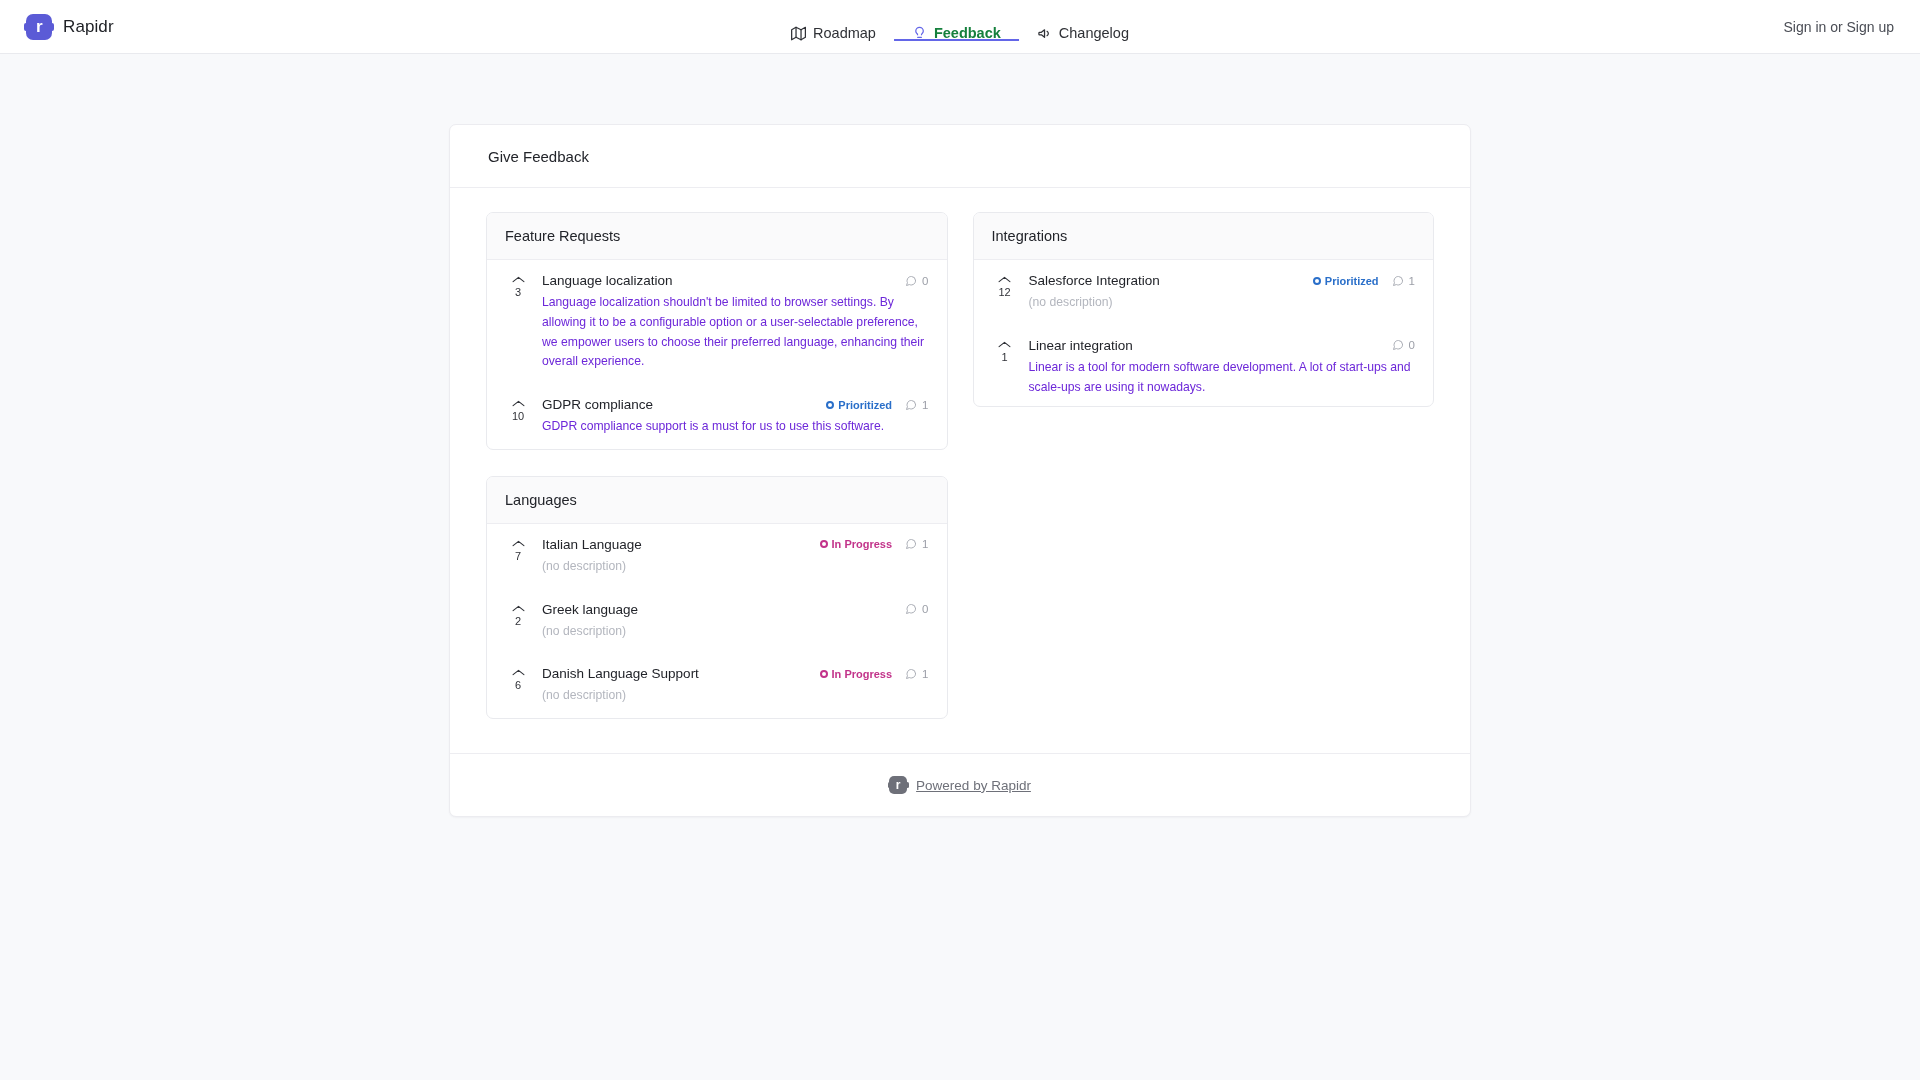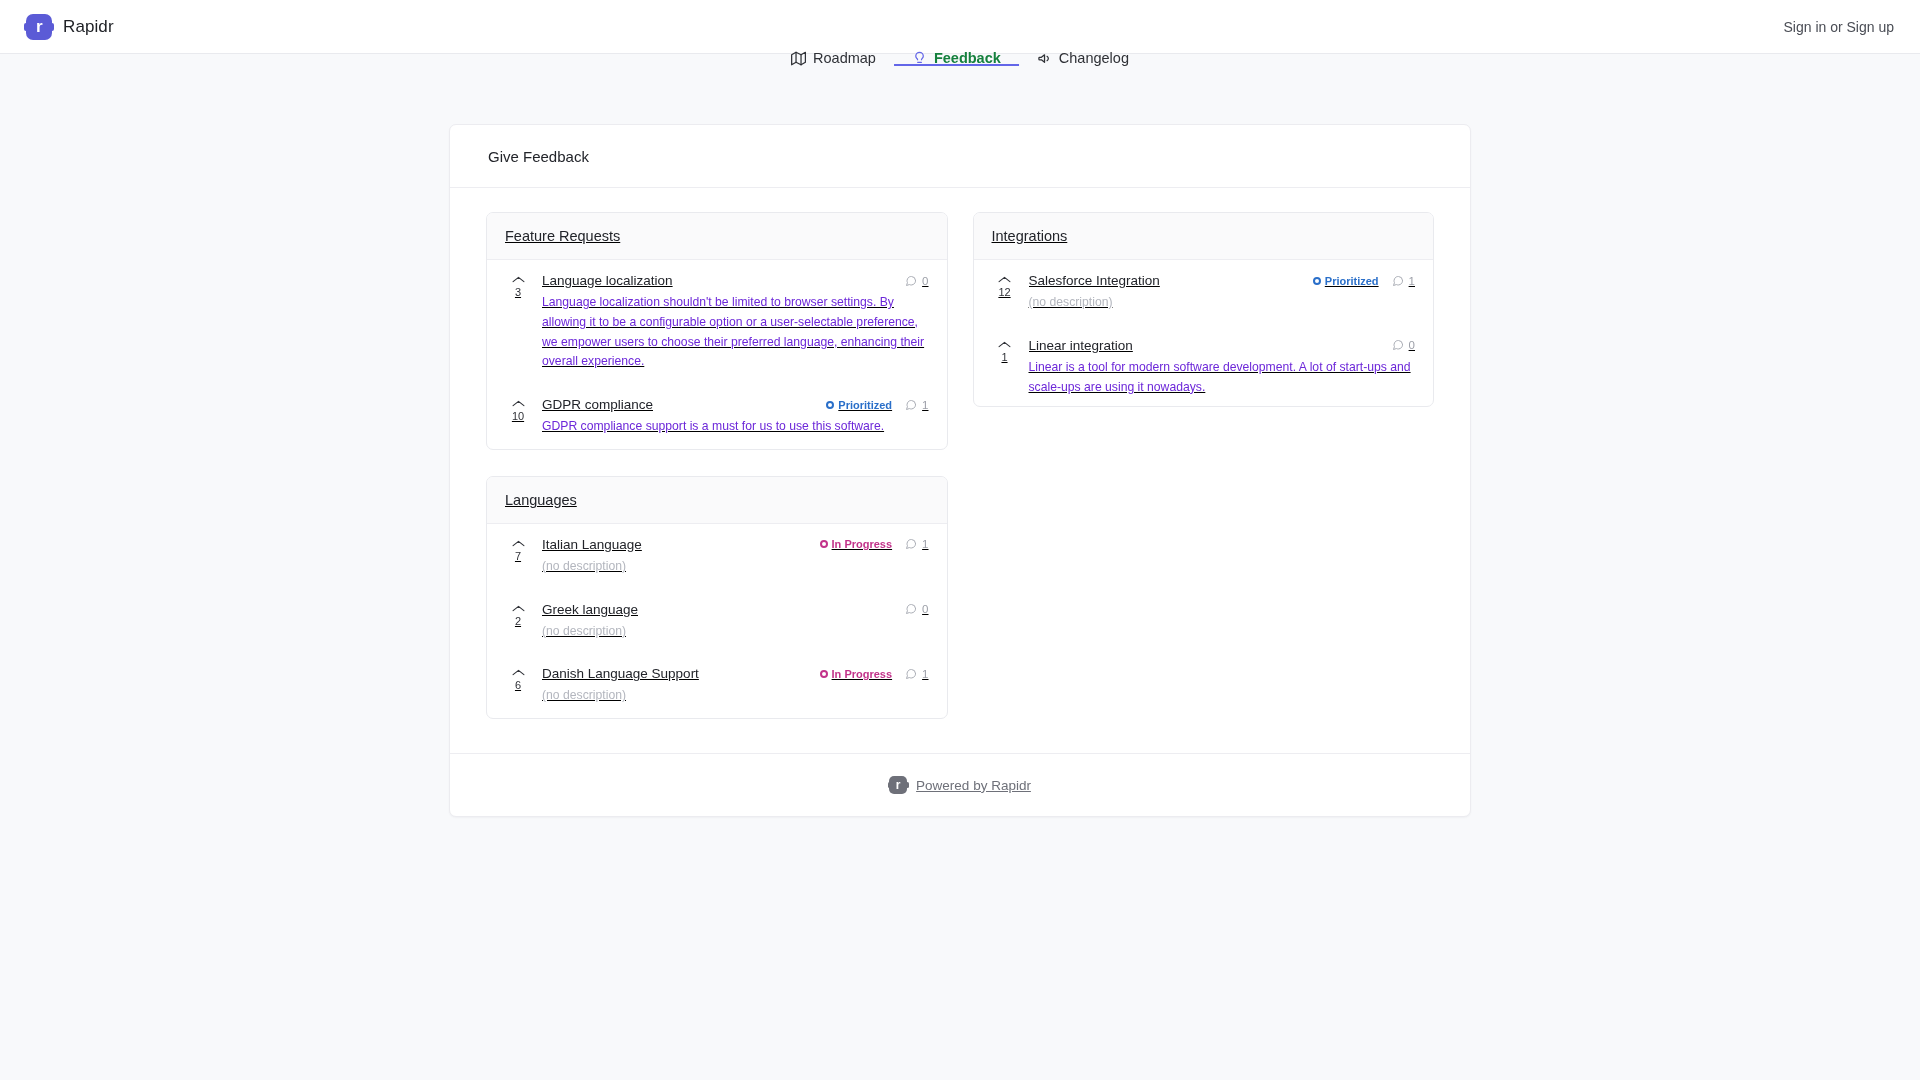--- a/index.html
+++ b/index.html
@@ -42,21 +42,21 @@
     line-height: 1; letter-spacing: -.5px;
     font-family: "Liberation Sans", sans-serif;
   }
   .brand-name { font-size: 17px; color: #1d1f24; letter-spacing: .1px; }
 
   .nav {
     position: absolute;
     left: 50%; top: 0;
     transform: translateX(-50%);
     height: 66px;
-    display: flex; align-items: flex-end; gap: 0;
+    display: flex; align-items: center; gap: 0;
   }
   .nav-item {
     display: flex; align-items: center; gap: 7px;
     padding: 0 18px;
     font-size: 14.5px;
     color: #2f3136;
     cursor: pointer;
     position: relative;
     text-decoration: none;
   }
@@ -96,21 +96,20 @@
   .board-area {
     padding: 24px 36px 34px 36px;
     min-height: 520px;
   }
   .board-grid {
     display: grid;
     grid-template-columns: 1fr 1fr;
     column-gap: 25px;
     row-gap: 26px;
     align-items: start;
-    text-decoration: underline;
   }
 
   
   .card {
     border: 1px solid #e9eaee;
     border-radius: 7px;
     background: #ffffff;
     overflow: hidden;
   }
   .card.clipped .card-body { max-height: 146px; overflow: hidden; }

